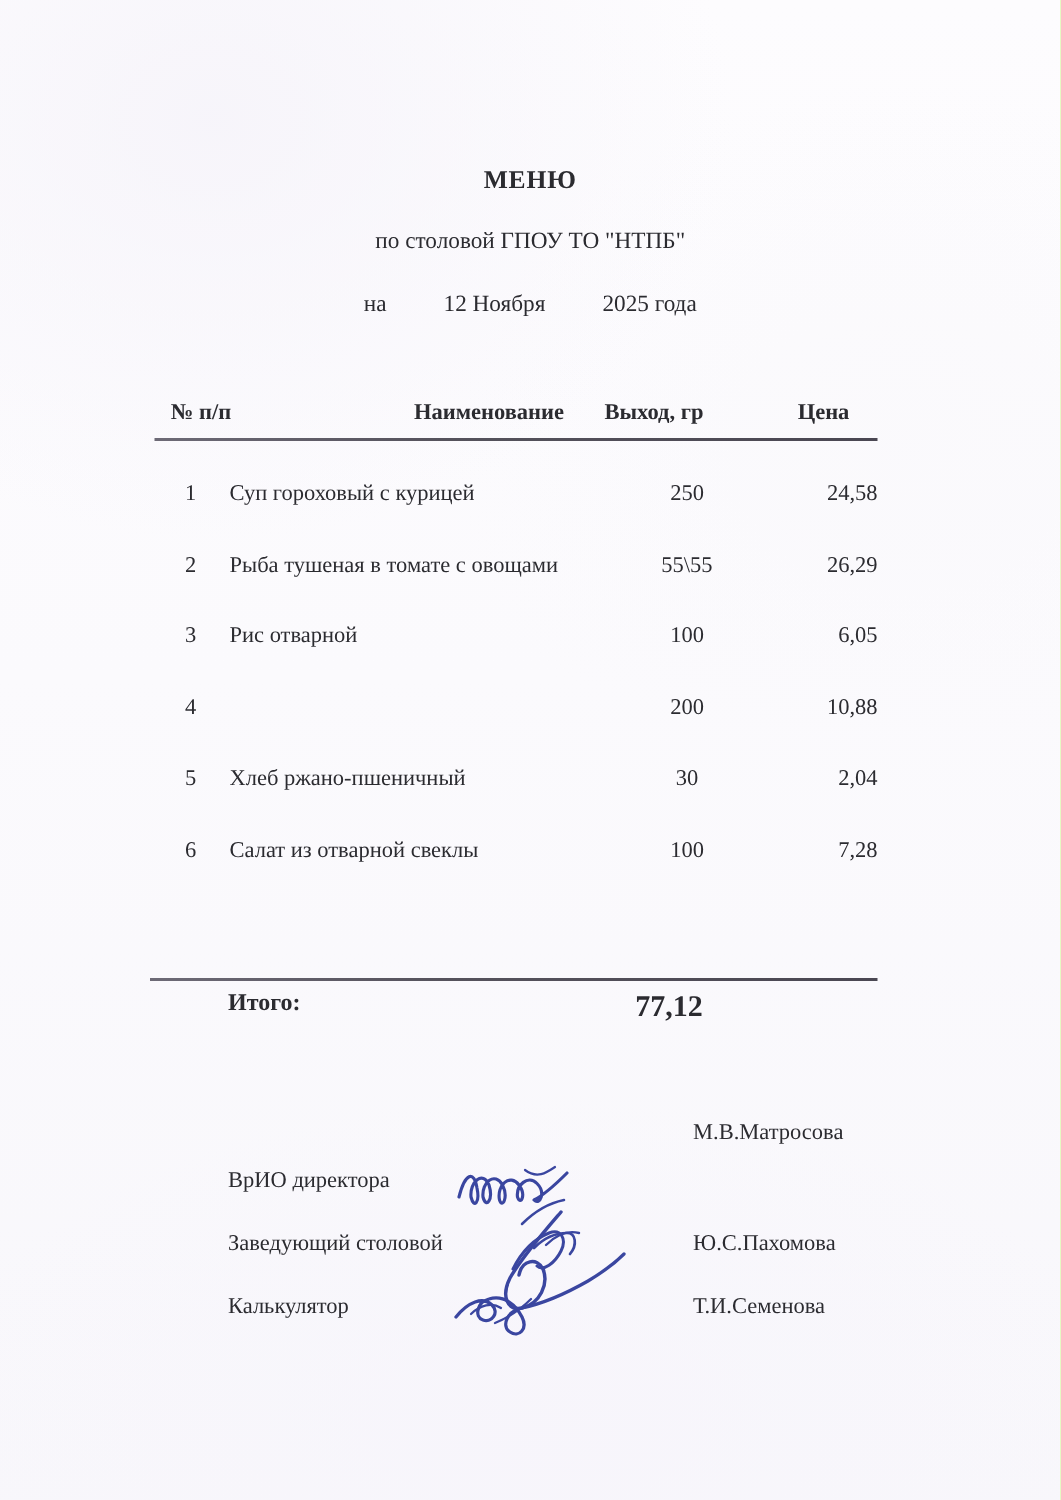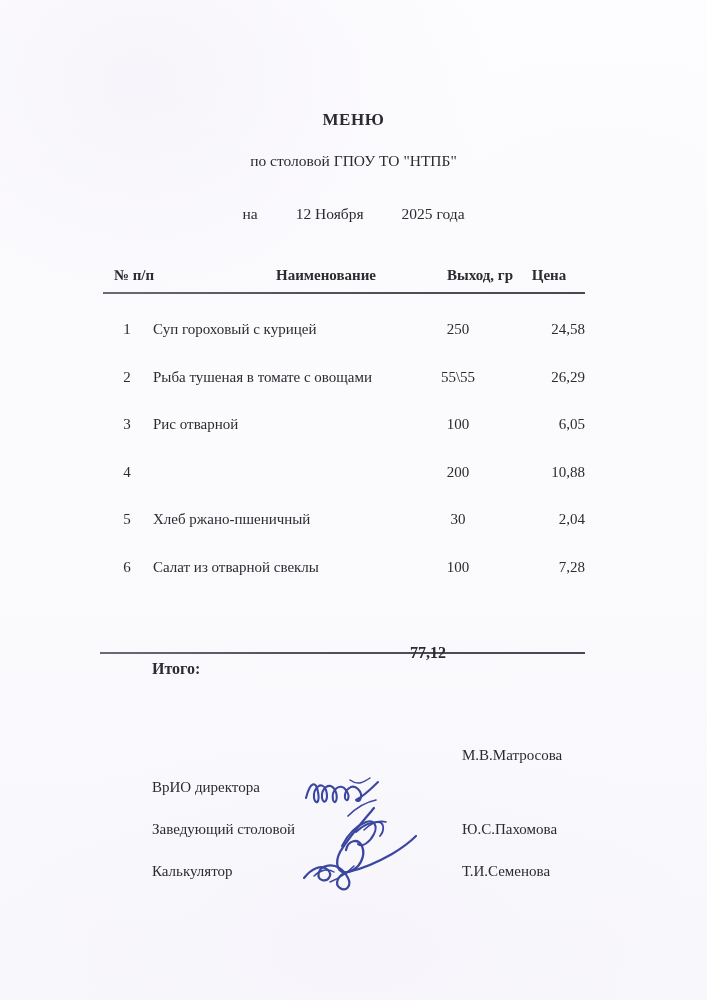--- a/index.html
+++ b/index.html
@@ -46,21 +46,21 @@
   }
   .doc-subtitle {
     left: 0; right: 0;
     top: 152px;
     text-align: center;
     font-size: 15.5px;
     white-space: normal;
   }
   .doc-dateline {
     left: 0; right: 0;
-    top: 205px;
+    top: 194px;
     text-align: center;
     font-size: 15.5px;
     white-space: normal;
   }
   .doc-dateline .gap { display: inline-block; width: 38px; }
 
   
   .table-head {
     left: 103px;
     top: 267px;
@@ -69,21 +69,21 @@
     font-weight: bold;
     font-size: 15px;
   }
   .th {
     position: absolute;
     top: 0;
     white-space: pre;
   }
   .th-num   { left: 0px;   width: 62px;  text-align: center; }
   .th-name  { left: 108px; width: 230px; text-align: center; }
-  .th-out   { left: 300px; width: 110px; text-align: right; }
+  .th-out   { left: 300px; width: 110px; text-align: left; }
   .th-price { left: 410px; width: 72px;  text-align: center; }
 
   .rule {
     position: absolute;
     height: 2px;
     background: linear-gradient(90deg, #6d6a76 0%, #55525c 40%, #4a4752 100%);
   }
   .rule-head  { left: 103px; width: 482px; top: 292px; }
   .rule-total { left: 100px; width: 485px; top: 652px; }
 
@@ -96,25 +96,25 @@
   .c-price { left: 410px; width: 72px;  text-align: right; }
 
   .total-label {
     left: 152px;
     top: 660px;
     font-weight: bold;
     font-size: 16px;
   }
   .total-value {
     left: 410px;
-    top: 644px;
+    top: 660px;
     width: 72px;
-    text-align: left;
-    font-weight: bold;
-    font-size: 16px;
+    text-align: center;
+    font-weight: bold;
+    font-size: 20px;
   }
 
   
   .sig-role {
     left: 152px;
     font-size: 15px;
   }
   .sig-name {
     left: 462px;
     font-size: 15px;

